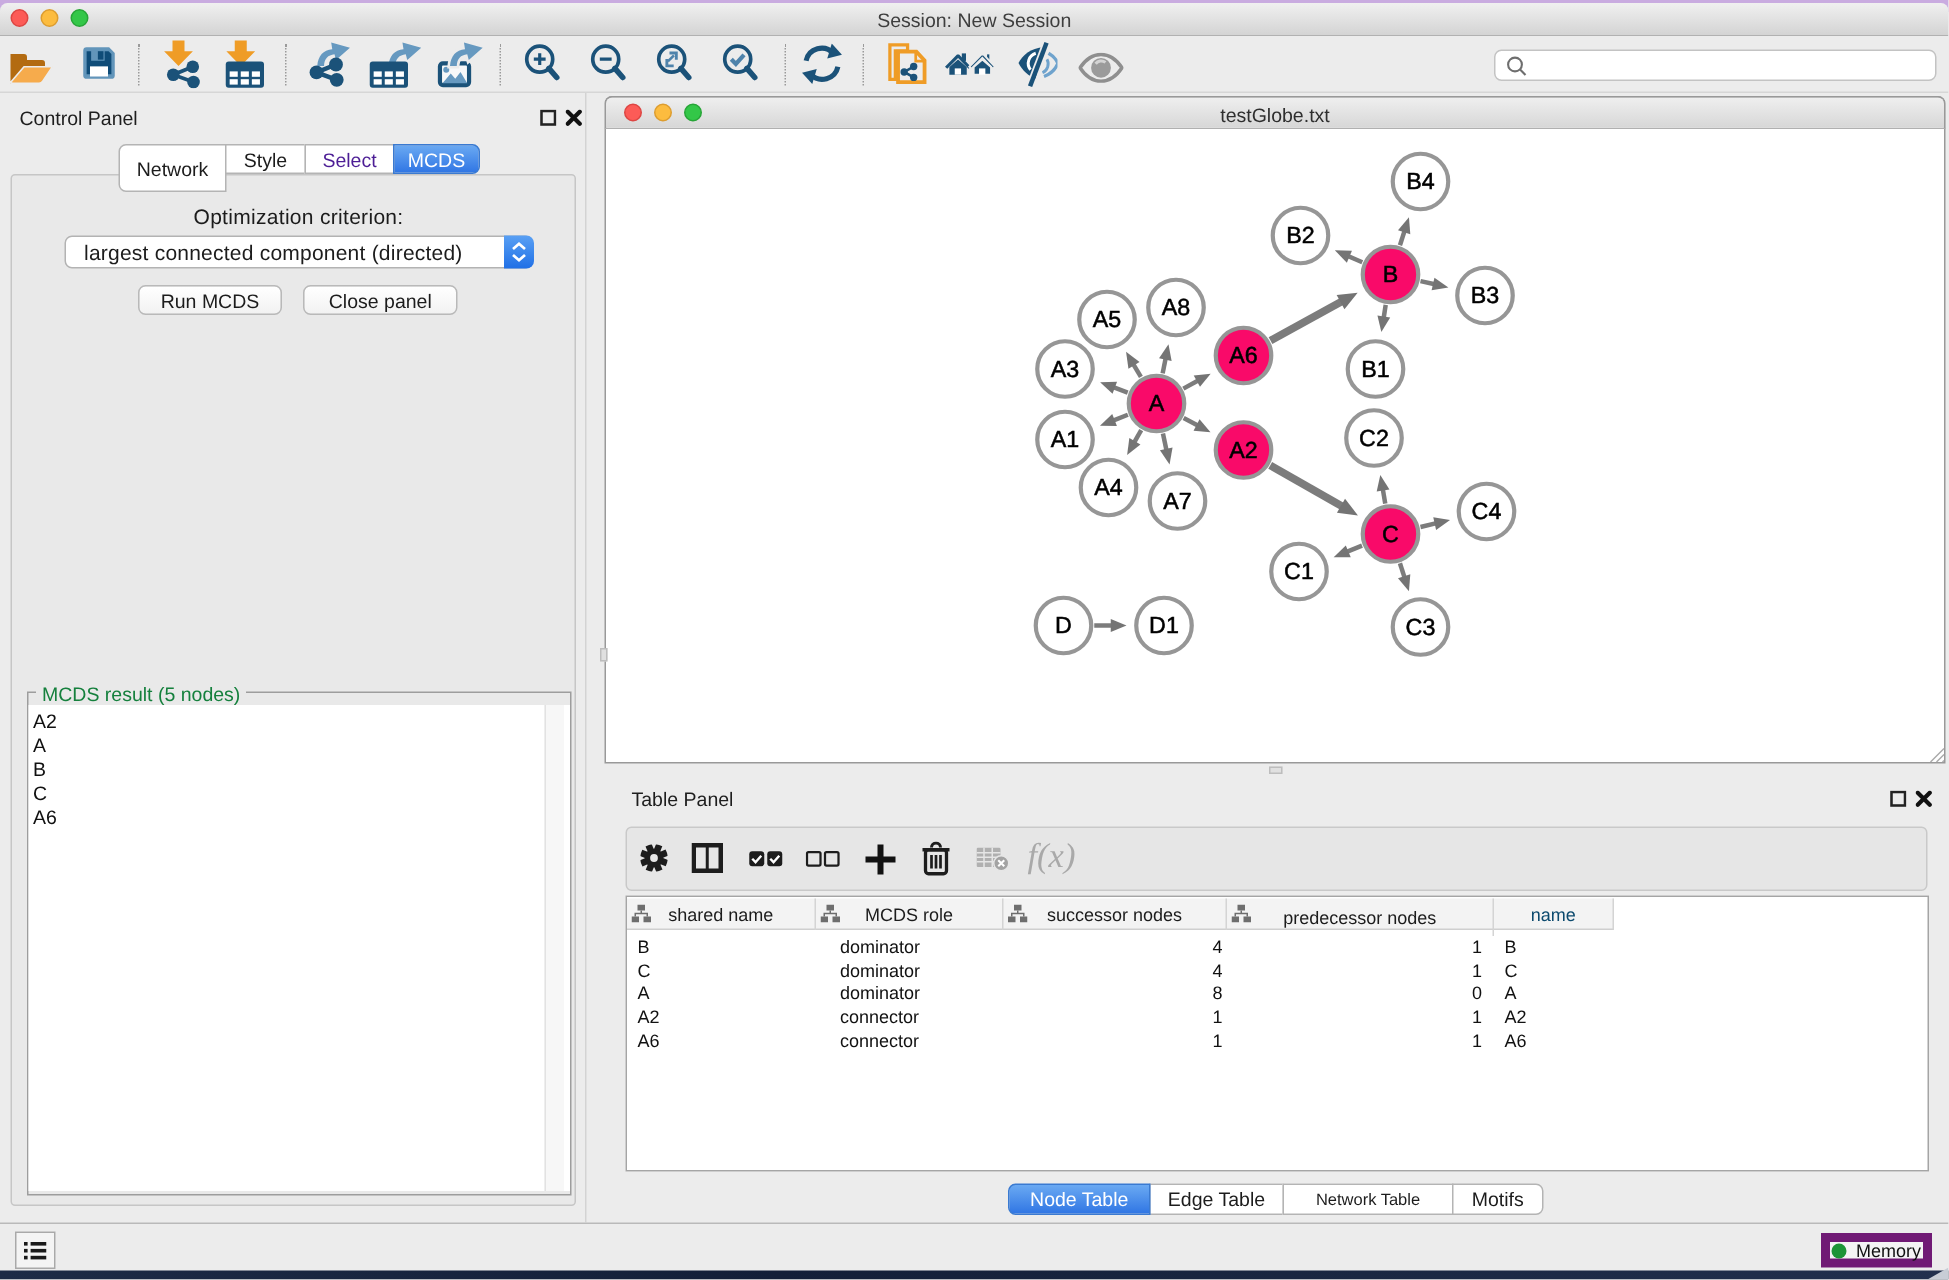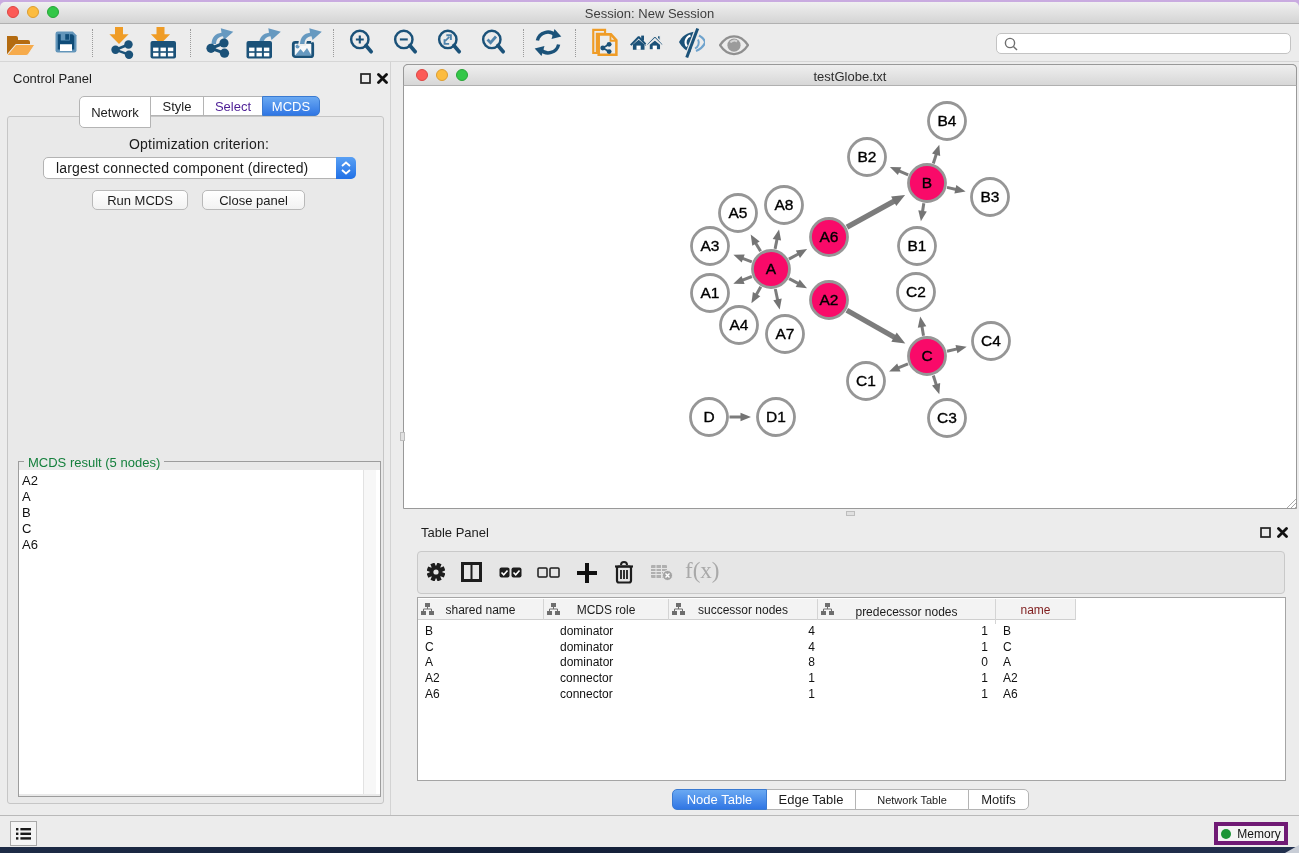--- a/index.html
+++ b/index.html
@@ -337,21 +337,21 @@
     <g stroke="#e6e6e6" stroke-width="1">
       <line x1="0" y1="3.5" x2="16" y2="3.5"></line>
       <line x1="0" y1="6.5" x2="16" y2="6.5"></line>
       <line x1="0" y1="9.5" x2="16" y2="9.5"></line>
       <line x1="5" y1="0" x2="5" y2="13"></line>
       <line x1="10.5" y1="0" x2="10.5" y2="13"></line>
     </g>
     <circle cx="16.5" cy="10.5" r="5" fill="#a3a3a3" stroke="#e6e6e6"></circle>
     <path d="M14.5,8.5 l4,4 M18.5,8.5 l-4,4" stroke="#fff" stroke-width="1.4"></path>
   </svg>
-<div style="position:absolute;left:685px;top:558px;font-family:'Liberation Serif',serif;font-size:23px;color:#a9a9a9">f(x)</div>
+<div style="position:absolute;left:685px;top:558px;font-family:'Liberation Serif',serif;font-style:italic;font-size:23px;color:#a9a9a9">f(x)</div>
 <div class="abs" style="left:417px;top:597px;width:869px;height:184px;background:#fff;border:1px solid #a5a5a5"></div>
 <div style="position:absolute;left:418px;top:599px;width:658px;height:21px;background:#f3f3f3;border-bottom:1px solid #cfcfcf"></div>
 <div style="position:absolute;left:418px;top:599px;width:126px;height:21px;border-right:1px solid #d4d4d4;display:flex;align-items:center;justify-content:center;font-size:12px;color:#1c1c1c">
     <span>shared name</span>
   </div>
 <svg style="position:absolute;left:421px;top:603px" width="13" height="12" viewBox="0 0 13 12">
     <g fill="#6e6e6e">
       <rect x="4" y="0" width="5" height="4"></rect>
       <rect x="0" y="8" width="5" height="4"></rect>
       <rect x="8" y="8" width="5" height="4"></rect>
@@ -384,21 +384,21 @@
     <span>predecessor nodes</span>
   </div>
 <svg style="position:absolute;left:821px;top:603px" width="13" height="12" viewBox="0 0 13 12">
     <g fill="#6e6e6e">
       <rect x="4" y="0" width="5" height="4"></rect>
       <rect x="0" y="8" width="5" height="4"></rect>
       <rect x="8" y="8" width="5" height="4"></rect>
     </g>
     <path d="M6.5,4 v2 M2.5,8 v-2 h8 v2" stroke="#6e6e6e" fill="none"></path>
   </svg>
-<div style="position:absolute;left:996px;top:599px;width:80px;height:21px;border-right:1px solid #d4d4d4;display:flex;align-items:center;justify-content:center;font-size:12px;color:#7f1d1d">
+<div style="position:absolute;left:996px;top:599px;width:80px;height:21px;border-right:1px solid #d4d4d4;display:flex;align-items:center;justify-content:center;font-size:12px;color:#0c4a6e">
     <span>name</span>
   </div>
 <div style="position:absolute;left:425px;top:624px;font-size:12px;color:#111">B</div>
 <div style="position:absolute;left:560px;top:624px;font-size:12px;color:#111">dominator</div>
 <div style="position:absolute;left:700px;top:624px;width:115px;text-align:right;font-size:12px;color:#111">4</div>
 <div style="position:absolute;left:860px;top:624px;width:128px;text-align:right;font-size:12px;color:#111">1</div>
 <div style="position:absolute;left:1003px;top:624px;font-size:12px;color:#111">B</div>
 <div style="position:absolute;left:425px;top:640px;font-size:12px;color:#111">C</div>
 <div style="position:absolute;left:560px;top:640px;font-size:12px;color:#111">dominator</div>
 <div style="position:absolute;left:700px;top:640px;width:115px;text-align:right;font-size:12px;color:#111">4</div>
@@ -429,17 +429,17 @@
 <svg class="abs" style="left:16px;top:828px" width="15" height="12" viewBox="0 0 15 12">
     <g fill="#1a1a1a">
       <rect x="0" y="0" width="2.4" height="2.4"></rect>
       <rect x="0" y="4.6" width="2.4" height="2.4"></rect>
       <rect x="0" y="9.2" width="2.4" height="2.4"></rect>
       <rect x="4.4" y="0" width="10.6" height="2.4"></rect>
       <rect x="4.4" y="4.6" width="10.6" height="2.4"></rect>
       <rect x="4.4" y="9.2" width="10.6" height="2.4"></rect>
     </g>
   </svg>
-<div class="abs" style="left:1214px;top:822px;width:74px;height:23px;background:#f4f4f4;border:4px solid #701a75;display:flex;align-items:center;justify-content:center;gap:6px;font-size:12px;color:#111"><span style="width:10px;height:10px;border-radius:50%;background:#1d9537;display:inline-block"></span>Memory</div>
+<div class="abs" style="left:1214px;top:822px;width:74px;height:23px;background:#f4f4f4;border:6px solid #701a75;display:flex;align-items:center;justify-content:center;gap:6px;font-size:12px;color:#111"><span style="width:10px;height:10px;border-radius:50%;background:#1d9537;display:inline-block"></span>Memory</div>
 
 <div class="abs" style="left:0;top:847px;width:1299px;height:6px;background:linear-gradient(90deg,#1d2b46,#131f38 40%,#1a2742 70%,#22304e)"></div>
 <svg class="abs" style="left:1284px;top:845px" width="15" height="8" viewBox="0 0 15 8">
     <polygon points="15,0 15,8 1,8" fill="#c8cdd6"></polygon>
   </svg>
 </body></html>

